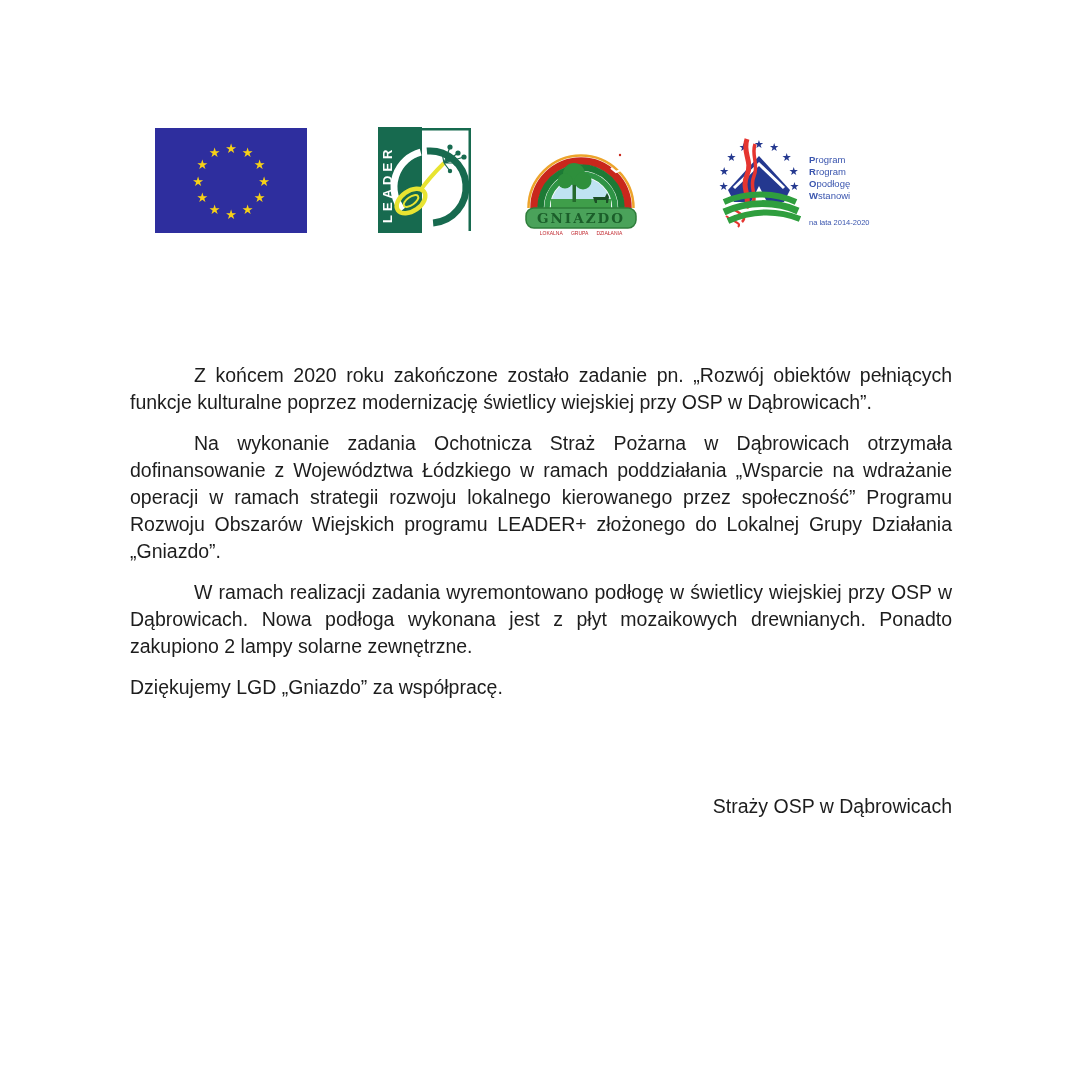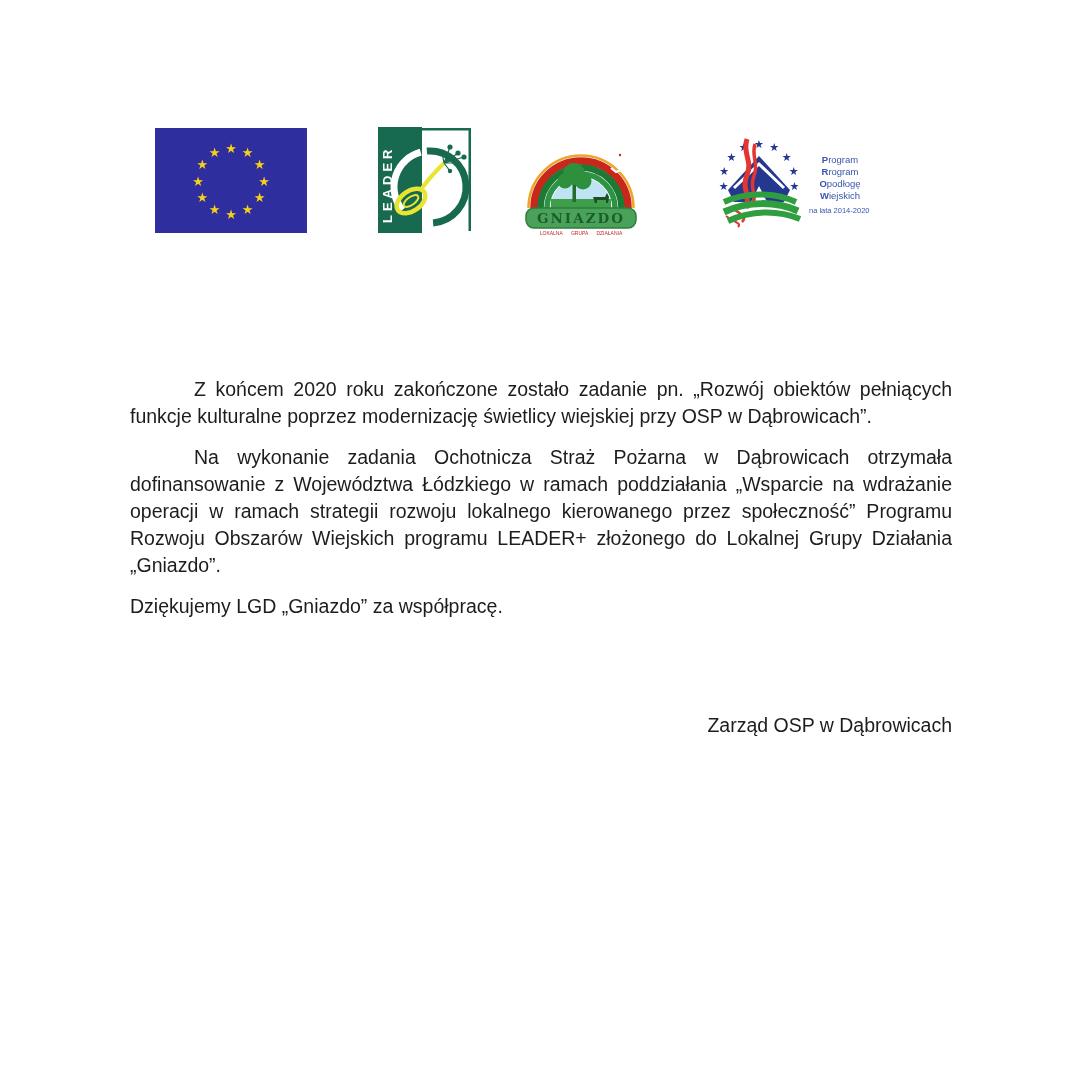--- a/index.html
+++ b/index.html
@@ -18,27 +18,27 @@
   }
   .eu-star {
     position:absolute; color:#f7d117; font-size:13px; line-height:1;
     transform:translate(-50%,-50%); user-select:none;
   }
   .leader-logo  { position:absolute; left:378px; top:127px; }
   .gniazdo-logo { position:absolute; left:520px; top:124px; }
   .prow-logo    { position:absolute; left:712px; top:138px; display:flex; align-items:flex-start; }
 
   .prow-text { padding-top:16px; margin-left:2px; width:62px; }
-  .prow-line { font-size:9.5px; line-height:12px; color:#3a55ae; white-space:nowrap;text-align:center; }
+  .prow-line { font-size:9.5px; line-height:12px; color:#3a55ae; white-space:nowrap; }
   .prow-line .first { font-weight:bold; }
-  .prow-subline { font-size:7.5px; color:#3a55ae; margin-top:4px; white-space:nowrap; }
+  .prow-subline { font-size:7.5px; color:#3a55ae; margin-top:16px; white-space:nowrap; }
 
   
   .content {
-    position:absolute; left:130px; top:376px; width:822px;
+    position:absolute; left:130px; top:362px; width:822px;
     font-size:19.5px; line-height:27px;
   }
   .content p { margin:0 0 14px 0; text-align:justify; }
   .content p.indent { text-indent:64px; }
   .content p.last { margin-bottom:8px; }
   .signature { margin-top:92px; text-align:right; font-size:19.5px; }
 </style>
 </head>
 <body>
 
@@ -138,26 +138,27 @@
         <g>
           <path d="M12,64 C34,54 62,54 84,64" fill="none" stroke="#2f9e3e" stroke-width="6"></path>
           <path d="M12,74 C36,63 64,63 86,73" fill="none" stroke="#2f9e3e" stroke-width="7"></path>
           <path d="M16,83 C40,72 66,72 88,81" fill="none" stroke="#2f9e3e" stroke-width="6"></path>
         </g>
       </svg>
       <div class="prow-text">
         <div class="prow-line"><span class="first">P</span><span>rogram</span></div>
         <div class="prow-line"><span class="first">R</span><span>rogram</span></div>
         <div class="prow-line"><span class="first">O</span><span>podłogę</span></div>
-        <div class="prow-line"><span class="first">W</span><span>iejskich</span></div>
+        <div class="prow-line"><span class="first">W</span><span>stanowi</span></div>
         <div class="prow-subline">na lata 2014-2020</div>
       </div>
     </div>
   </div>
 
   <div class="content">
     <p class="indent">Z końcem 2020 roku zakończone zostało zadanie pn. „Rozwój obiektów pełniących funkcje kulturalne poprzez modernizację świetlicy wiejskiej przy OSP w Dąbrowicach”.</p>
     <p class="indent">Na wykonanie zadania Ochotnicza Straż Pożarna w Dąbrowicach otrzymała dofinansowanie z Województwa Łódzkiego w ramach poddziałania „Wsparcie na wdrażanie operacji w ramach strategii rozwoju lokalnego kierowanego przez społeczność” Programu Rozwoju Obszarów Wiejskich programu LEADER+ złożonego do Lokalnej Grupy Działania „Gniazdo”.</p>
+    <p class="indent">W ramach realizacji zadania wyremontowano podłogę w świetlicy wiejskiej przy OSP w Dąbrowicach. Nowa podłoga wykonana jest z płyt mozaikowych drewnianych. Ponadto zakupiono 2 lampy solarne zewnętrzne.</p>
     <p class="last">Dziękujemy LGD „Gniazdo” za współpracę.</p>
-    <div class="signature">Zarząd OSP w Dąbrowicach</div>
+    <div class="signature">Straży OSP w Dąbrowicach</div>
   </div>
 
 </div>
 
 </body></html>

